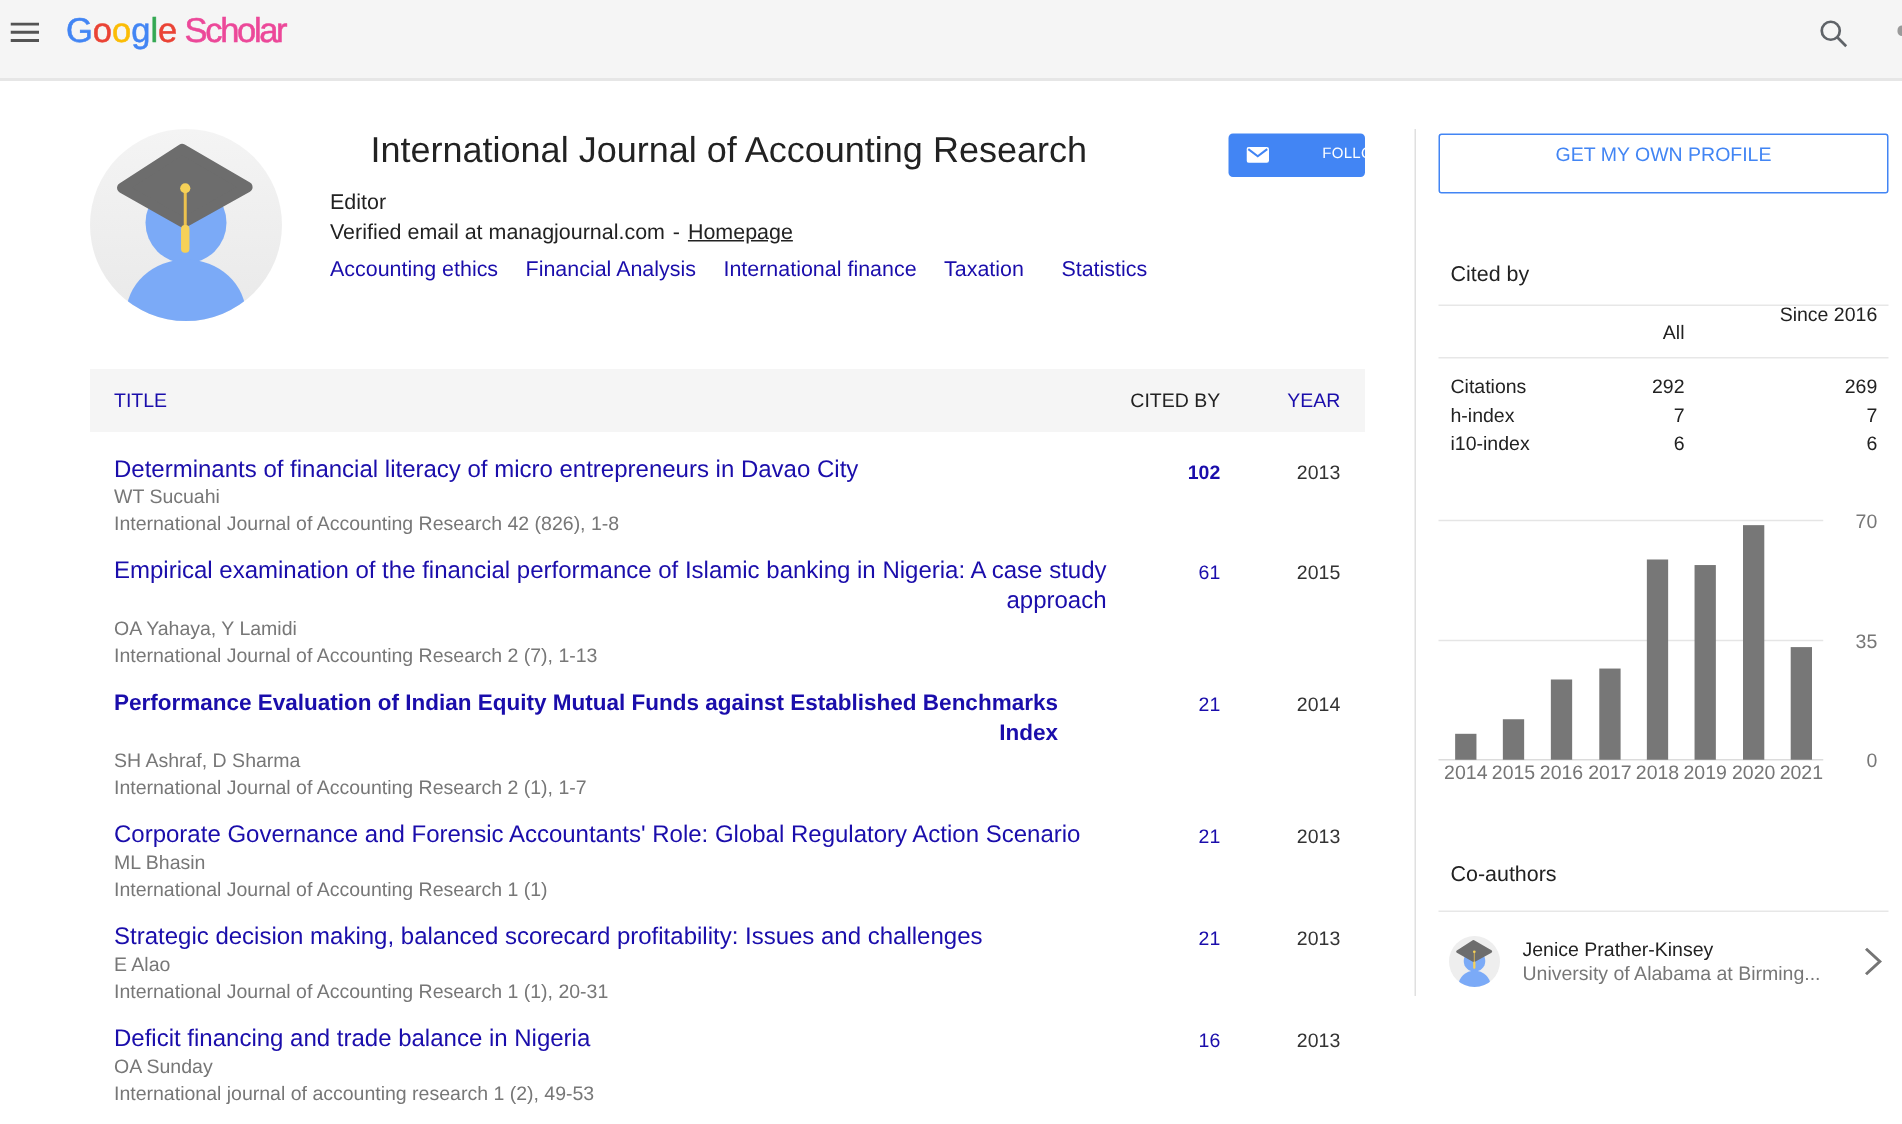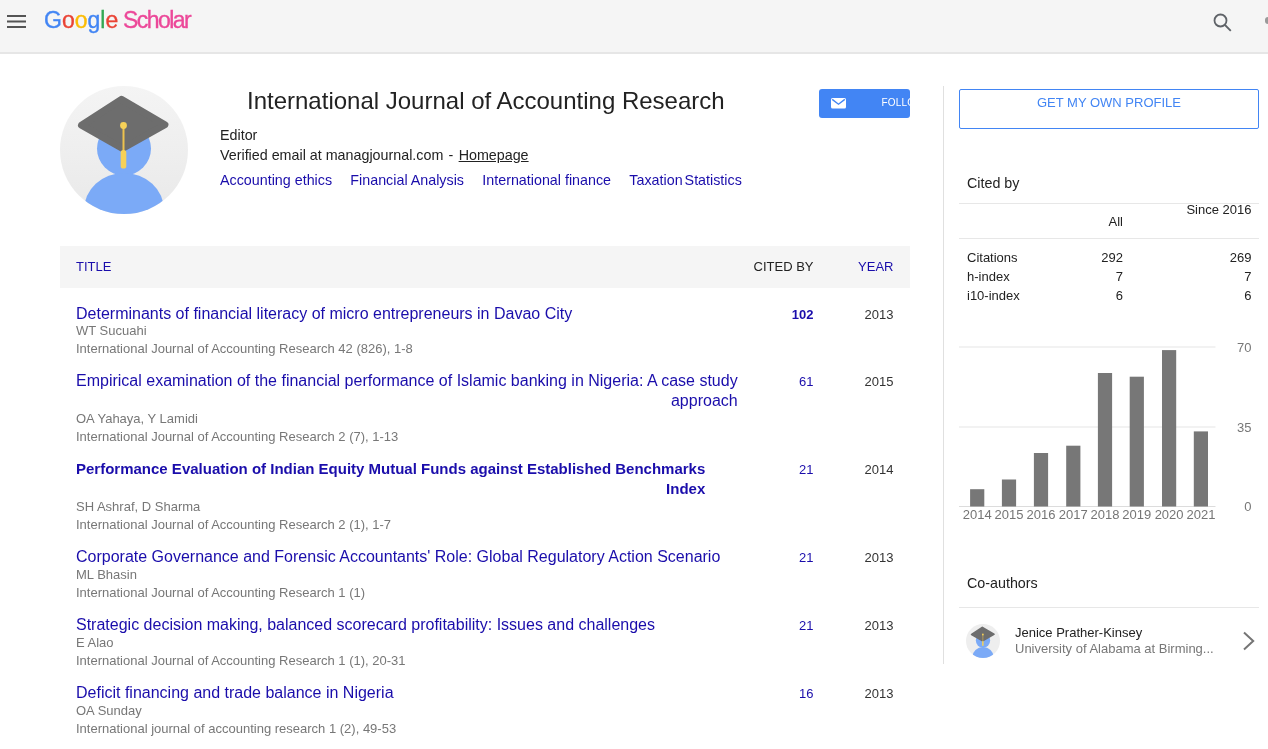--- a/index.html
+++ b/index.html
@@ -49,21 +49,21 @@
       <line x1="63.5" y1="41" x2="63.5" y2="66" stroke="#edc24e" stroke-width="2"></line>
       <rect x="60.7" y="64" width="5.6" height="18.5" rx="2.6" fill="#f6d158"></rect>
       <circle cx="63.5" cy="39.5" r="3.4" fill="#f6d158"></circle>
     </g>
   </svg>
 
   <div class="abs dk" style="left:219px;top:87px;font-size:24px;line-height:28px;margin-left:28px;">International Journal of Accounting Research</div>
   <div class="abs dk" style="left:220px;top:126.2px;font-size:14.3px;line-height:19px;">Editor</div>
   <div class="abs dk" style="left:220px;top:145.7px;font-size:14.3px;line-height:19px;">Verified email at managjournal.com <span style="margin:0 1.3px">-</span> <a class="dk" style="text-decoration:underline;" href="#">Homepage</a></div>
   <div class="abs" style="left:220px;top:170.7px;font-size:14.3px;line-height:19px;white-space:nowrap;">
-    <a class="lk" style="margin-right:18.3px;" href="#">Accounting ethics</a><a class="lk" style="margin-right:18.3px;" href="#">Financial Analysis</a><a class="lk" style="margin-right:18.3px;" href="#">International finance</a><a class="lk" style="margin-right:2px;" href="#">Taxation</a><a class="lk" href="#">Statistics</a>
+    <a class="lk" style="margin-right:18.3px;" href="#">Accounting ethics</a><a class="lk" style="margin-right:18.3px;" href="#">Financial Analysis</a><a class="lk" style="margin-right:18.3px;" href="#">International finance</a><a class="lk" style="margin-right:25px;" href="#">Taxation</a><a class="lk" href="#">Statistics</a>
   </div>
 
   <div class="abs" style="left:819px;top:89px;width:91px;height:28.5px;background:#4285f4;border-radius:3px;">
     <svg class="abs" style="left:12px;top:9px;" width="15" height="10.5" viewBox="0 0 15 10.5">
       <rect x="0" y="0" width="15" height="10.5" rx="1.5" fill="#ffffff"></rect>
       <path d="M 1.2 1.4 L 7.5 6.2 L 13.8 1.4" fill="none" stroke="#4285f4" stroke-width="1.4"></path>
     </svg>
     <div class="abs" style="left:34.5px;top:0;height:28px;line-height:28px;color:#fff;font-size:10px;letter-spacing:0.2px;margin-left:28px;">FOLLOW</div>
   </div>
 

